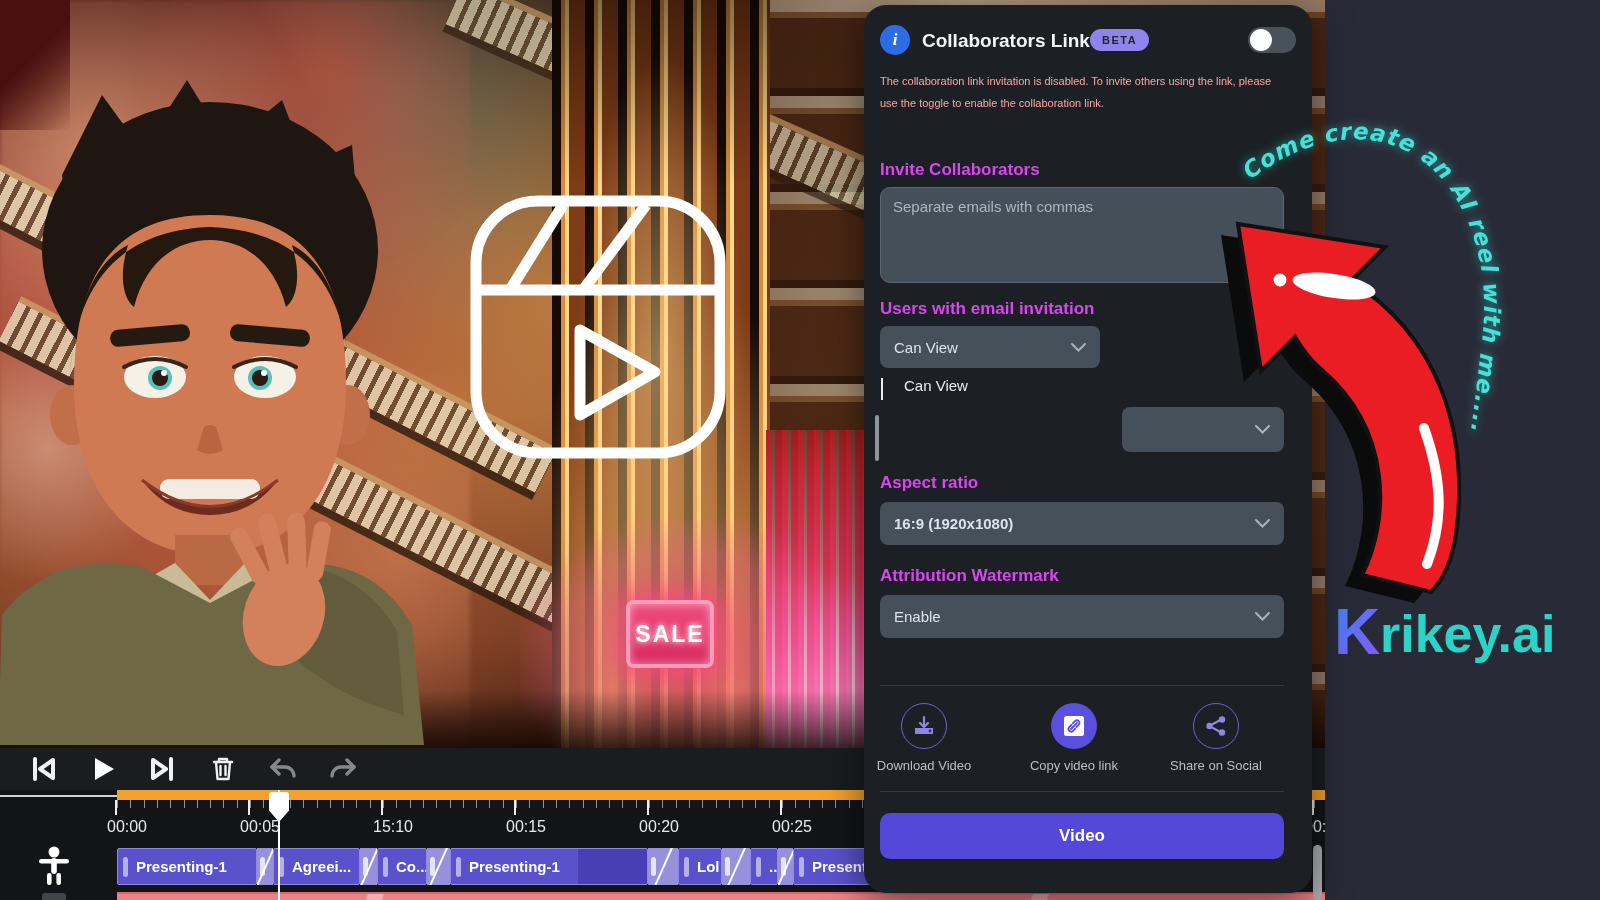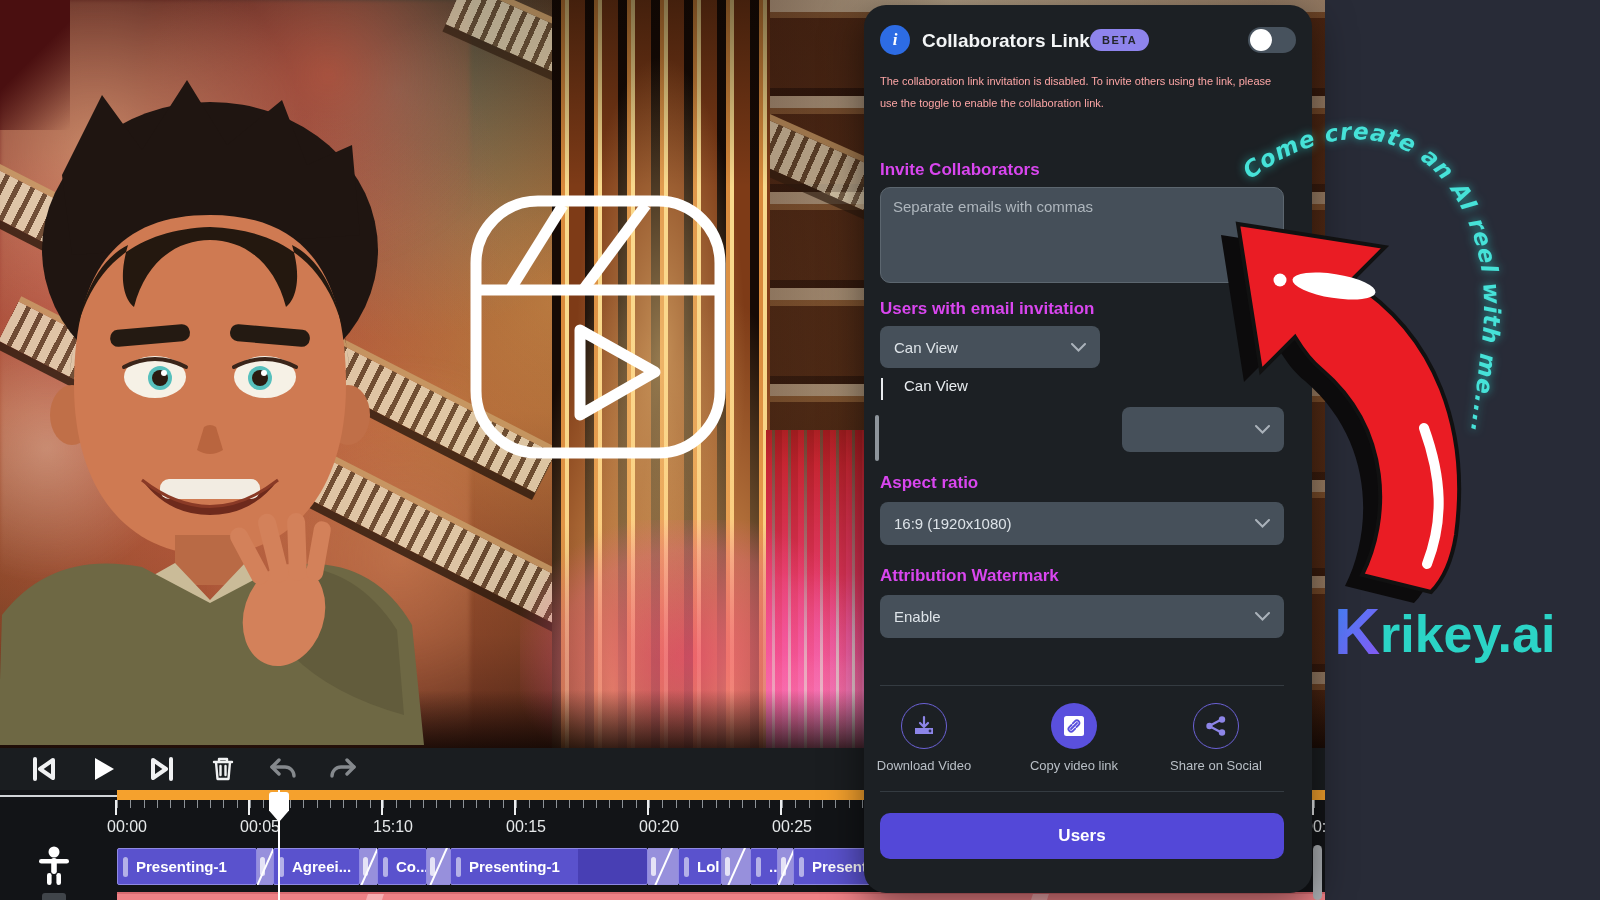--- a/index.html
+++ b/index.html
@@ -114,21 +114,21 @@
   .sel-perm { left:16px; top:321px; width:220px; height:42px; }
   .invite-btn { left:254px; top:321px; width:166px; height:42px; background:#4a40c8; border-radius:8px; border:none;
     color:#fff; font-size:16px; font-weight:bold; display:flex; align-items:center; justify-content:center; gap:10px; cursor:pointer; }
   .email-cursor { left:17px; top:373px; width:2px; height:22px; background:#e8ebee; }
   .dd-opt1 { left:40px; top:372px; color:#e9edf0; font-size:15px; cursor:pointer; }
   .dd-opt2 { left:13px; top:406px; width:222px; height:54px; background:#0f0d1b; border-radius:4px;
     color:#e9edf0; font-size:15px; display:flex; align-items:center; padding-left:27px; cursor:pointer; }
   .dd-scroll { left:11px; top:410px; width:4px; height:46px; background:#8e959c; border-radius:2px; }
   .sel-perm2 { left:258px; top:402px; width:162px; height:45px; }
   .lbl-aspect { left:16px; top:468px; }
-  .sel-aspect { left:16px; top:497px; width:404px; height:43px; }
+  .sel-aspect { left:16px; top:497px; width:404px; height:43px;font-weight:bold; }
   .lbl-watermark { left:16px; top:561px; }
   .sel-watermark { left:16px; top:590px; width:404px; height:43px; }
   .sp-divider { left:16px; width:404px; height:1px; background:#343b41; }
   .div1 { top:680px; } .div2 { top:786px; }
   .action { top:698px; width:120px; display:flex; flex-direction:column; align-items:center; gap:9px; cursor:pointer; }
   .act-circle { width:46px; height:46px; border-radius:50%; border:1.5px solid #6b61d6; display:flex; align-items:center; justify-content:center; }
   .act-circle.filled { background:#5a50dd; border:none; }
   .act-label { color:#b9bfc6; font-size:13px; white-space:nowrap; }
   .export-btn { left:16px; top:808px; width:404px; height:46px; background:#5348d8; border:none; border-radius:10px;
     color:#fff; font-size:17px; font-weight:bold; cursor:pointer; }
@@ -150,20 +150,21 @@
     <div class="v-floors"></div>
     <div class="v-floors-shade"></div>
     <div class="v-escalator v-esc3"></div>
     <div class="v-escalator v-esc1"></div>
     <div class="v-escalator v-esc2"></div>
     <div class="v-columns"></div>
     <div class="v-columns-glow"></div>
     <div class="v-shops-pink"></div>
     <div class="v-neon-haze"></div>
     <div class="v-dark-corner"></div>
+    <div class="sale-sign">SALE</div>
     <div class="v-floor-bottom"></div>
 
     <svg width="440" height="690" viewBox="0 0 440 690" style="position:absolute;left:-8px;top:55px">
       <ellipse cx="218" cy="195" rx="168" ry="148" fill="#1f1511"></ellipse>
       <path d="M70 120 L110 40 L150 95 L195 25 L235 90 L290 45 L315 110 L360 90 L368 180 L80 200 Z" fill="#1f1511"></path>
       <ellipse cx="80" cy="360" rx="22" ry="30" fill="#c06f48"></ellipse>
       <ellipse cx="356" cy="360" rx="22" ry="30" fill="#c06f48"></ellipse>
       <path d="M82 330 C 82 210 130 160 218 160 C 306 160 354 210 354 330 C 354 440 296 500 218 500 C 140 500 82 440 82 330 Z" fill="#cf7a52"></path>
       <path d="M78 320 C 85 215 140 175 218 172 C 296 175 351 215 358 320 C 352 245 330 205 300 190 C 312 230 300 248 294 252 C 282 205 250 185 218 185 C 186 185 154 205 142 252 C 136 248 124 230 136 190 C 106 205 84 245 78 320 Z" fill="#24180f"></path>
       <rect x="118" y="272" width="80" height="17" rx="8" fill="#241a12" transform="rotate(-5 158 280)"></rect>
@@ -516,16 +517,16 @@
             <circle cx="17" cy="4.5" r="3.2" fill="#8d85e8"></circle>
             <circle cx="4.5" cy="11" r="3.2" fill="#8d85e8"></circle>
             <circle cx="17" cy="17.5" r="3.2" fill="#8d85e8"></circle>
             <path d="M7 9.5 L14.5 5.5 M7 12.5 L14.5 16.5" stroke="#8d85e8" stroke-width="2.2"></path>
           </svg>
       </div>
       <div class="act-label">Share on Social</div>
     </div>
 
     <div class="sp-abs sp-divider div2"></div>
-    <button class="sp-abs export-btn">Users</button>
+    <button class="sp-abs export-btn">Video</button>
   </div>
 
 </div>
 
 </body></html>

